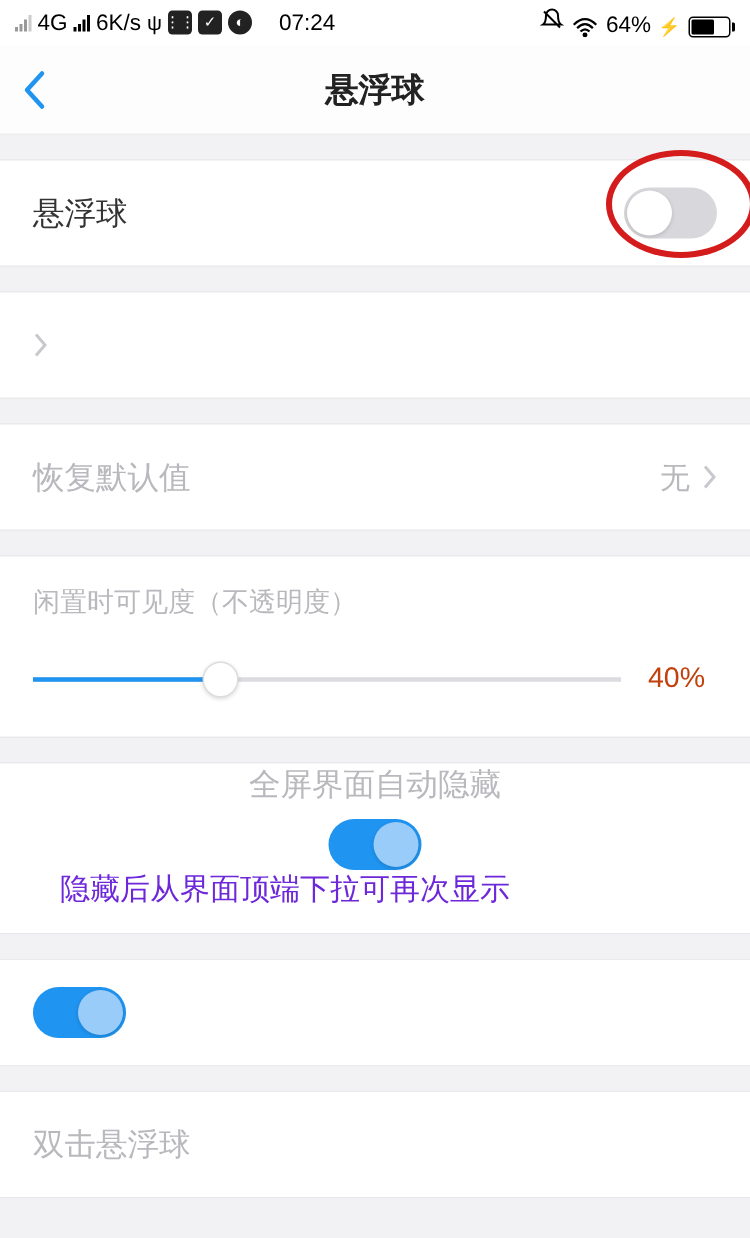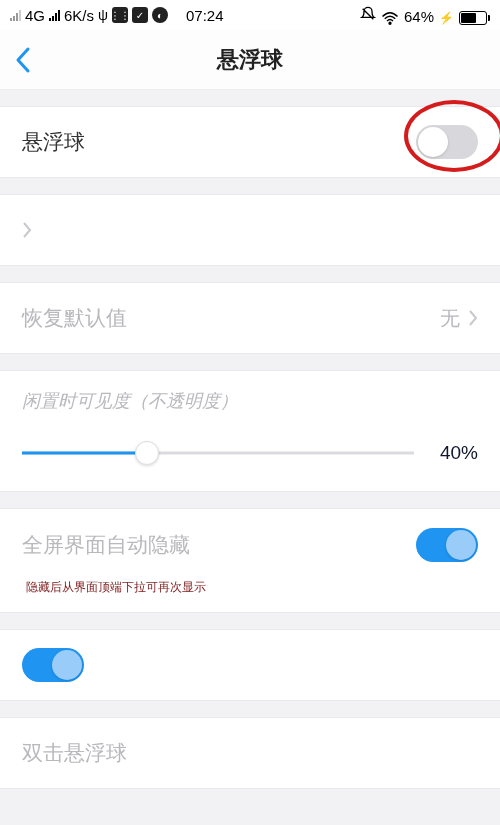--- a/index.html
+++ b/index.html
@@ -173,21 +173,20 @@
     .slider-section {
       background: #fff;
       padding: 18px 22px 26px 22px;
       border-top: 1px solid #e9e9ec;
       border-bottom: 1px solid #e9e9ec;
     }
     .slider-caption {
       font-size: 18px;
       color: #b8b8bd;
       margin-bottom: 28px;
-      font-style: italic;
     }
     .slider-row {
       display: flex;
       align-items: center;
       gap: 18px;
     }
     .slider {
       flex: 1;
       height: 24px;
       position: relative;
@@ -216,33 +215,32 @@
       width: 24px;
       height: 24px;
       background: #fff;
       border: 1px solid #ddd;
       border-radius: 50%;
       transform: translate(-50%, -50%);
       box-shadow: 0 1px 3px rgba(0,0,0,0.15);
     }
     .slider-value {
       font-size: 19px;
-      color: #0f172a;
+      color: #c2410c;
       min-width: 46px;
-      text-align: right;
     }
     .subtext {
       background: #fff;
-      padding: 0 22px 16px 26px;
-      font-size: 12px;
-      color: #7f1d1d;
+      padding: 0 22px 16px 40px;
+      font-size: 20px;
+      color: #6d28d9;
       border-bottom: 1px solid #e9e9ec;
       margin-top: -1px;
     }
-    .cell-group-tight .cell:first-child { border-bottom: none; }
+    .cell-group-tight .cell:first-child { border-bottom: none; flex-direction: column; }
     .right-side {
       display: flex;
       align-items: center;
     }
   </style>
 </head>
 <body>
 
 <div class="status-bar">
   <div class="status-left">

